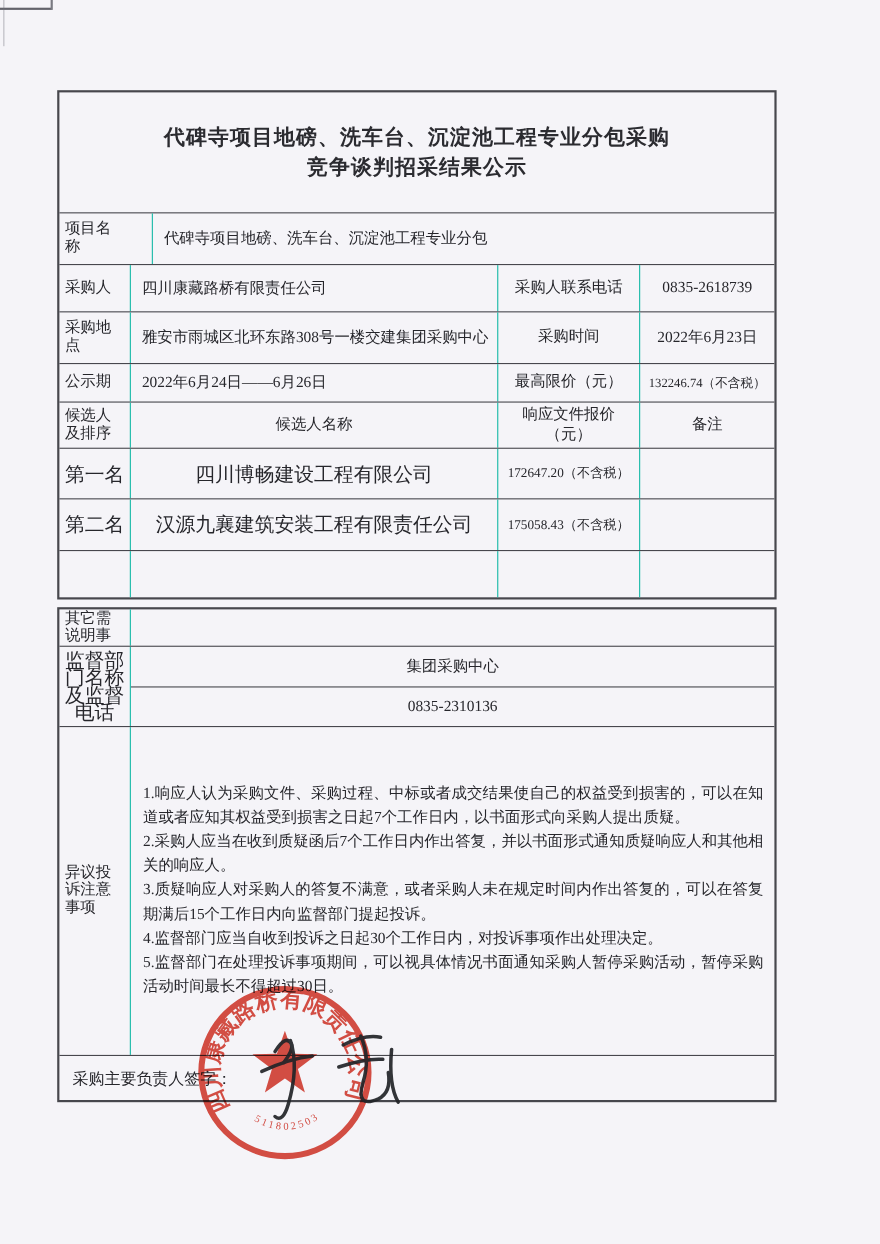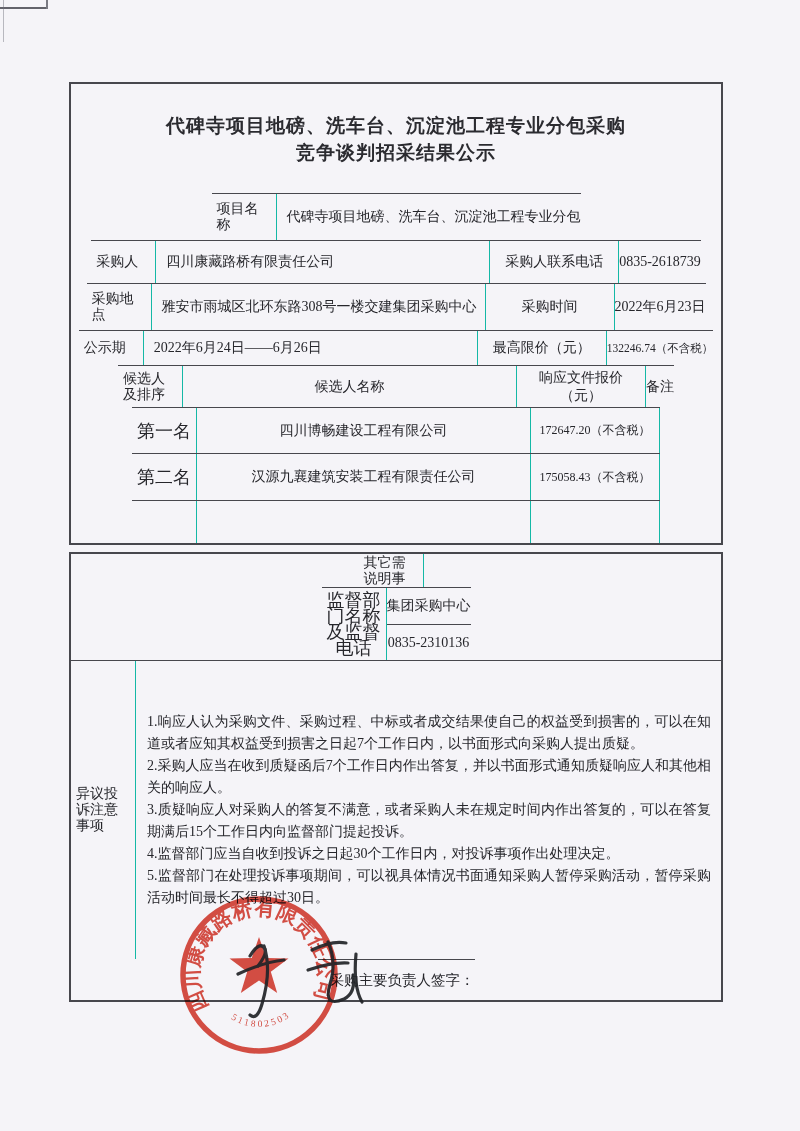--- a/index.html
+++ b/index.html
@@ -10,38 +10,38 @@
     font-family:"Liberation Serif","DejaVu Serif",serif;
     color:#26262b;
     overflow:hidden;
   }
   
   .art-h{position:absolute;left:0;top:7px;width:47px;height:2px;background:#63636b;}
   .art-v{position:absolute;left:46px;top:0;width:2px;height:9px;background:#7a7a82;}
   .art-edge{position:absolute;left:3px;top:0;width:1px;height:42px;background:rgba(110,110,122,.45);}
 
   .tbl{
-    position:absolute;left:69px;width:654px;
+    position:absolute;left:52px;width:654px;
     border:2px solid #47474d;box-sizing:border-box;
-    display:flex;flex-direction:column;align-items:center;
+    display:flex;flex-direction:column;
   }
   .tbl-main{top:82px;height:463px;}
   .tbl-second{top:552px;height:450px;}
   .row{display:flex;border-top:1px solid #47474d;box-sizing:border-box;min-height:0;}
   .row:first-child{border-top:none;}
   .cell{box-sizing:border-box;border-left:1px solid #14b8a6;overflow:hidden;display:flex;align-items:center;}
   .cell:first-child{border-left:none;}
   .c1{width:64px;flex:none;}
   .c2{width:334px;flex:none;}
   .c3{width:129px;flex:none;}
   .c4{flex:1;}
   .cfill{flex:1;}
 
   .r-title{height:109px;align-items:center;justify-content:center;}
-  .r-project{height:47px;}
+  .r-project{height:47px;gap:20px;}
   .r-buyer{height:43px;}
   .r-location{height:47px;}
   .r-period{height:35px;}
   .r-chead{height:42px;}
   .r-cand1{height:46px;}
   .r-cand2{height:47px;}
   .r-cand3{flex:1;}
   .r-other{height:33px;}
   .r-super{height:73px;}
   .r-objection{height:299px;}
@@ -52,21 +52,21 @@
     font-family:"DejaVu Sans","Liberation Sans",sans-serif;
     font-weight:700;font-size:19px;line-height:27px;letter-spacing:1px;color:#2b2b30;
   }
   .lab{font-size:14px;line-height:16px;padding:2px 8px 2px 5px;}
   .lab-c{font-size:18px;line-height:16px;padding:2px 2px;justify-content:center;text-align:center;}
   .hlab{font-size:14px;line-height:18px;justify-content:center;text-align:center;}
   .hlab-pad{padding:0 16px;}
   .val{font-size:14px;padding-left:10px;}
   .val-c{font-size:14px;justify-content:center;text-align:center;}
   .val-sm{font-size:11.5px;justify-content:center;text-align:center;letter-spacing:0;}
-  .name-c{font-size:14px;justify-content:center;text-align:center;}
+  .name-c{font-size:18px;justify-content:center;text-align:center;}
   .price-c{font-size:12px;justify-content:center;text-align:center;}
 
   .supwrap{flex:1;display:flex;flex-direction:column;padding:0;align-items:stretch;}
   .supcell{height:36px;display:flex;align-items:center;justify-content:center;font-size:14px;box-sizing:border-box;}
   .supcell+.supcell{border-top:1px solid #47474d;flex:1;}
 
   .obj-text{flex-direction:column;justify-content:center;align-items:stretch;padding:0 10px 0 11px;}
   .obj-item{font-size:14px;line-height:22px;text-align:justify;}
 
   .sign-cell{font-size:14.5px;padding-left:12px;}

